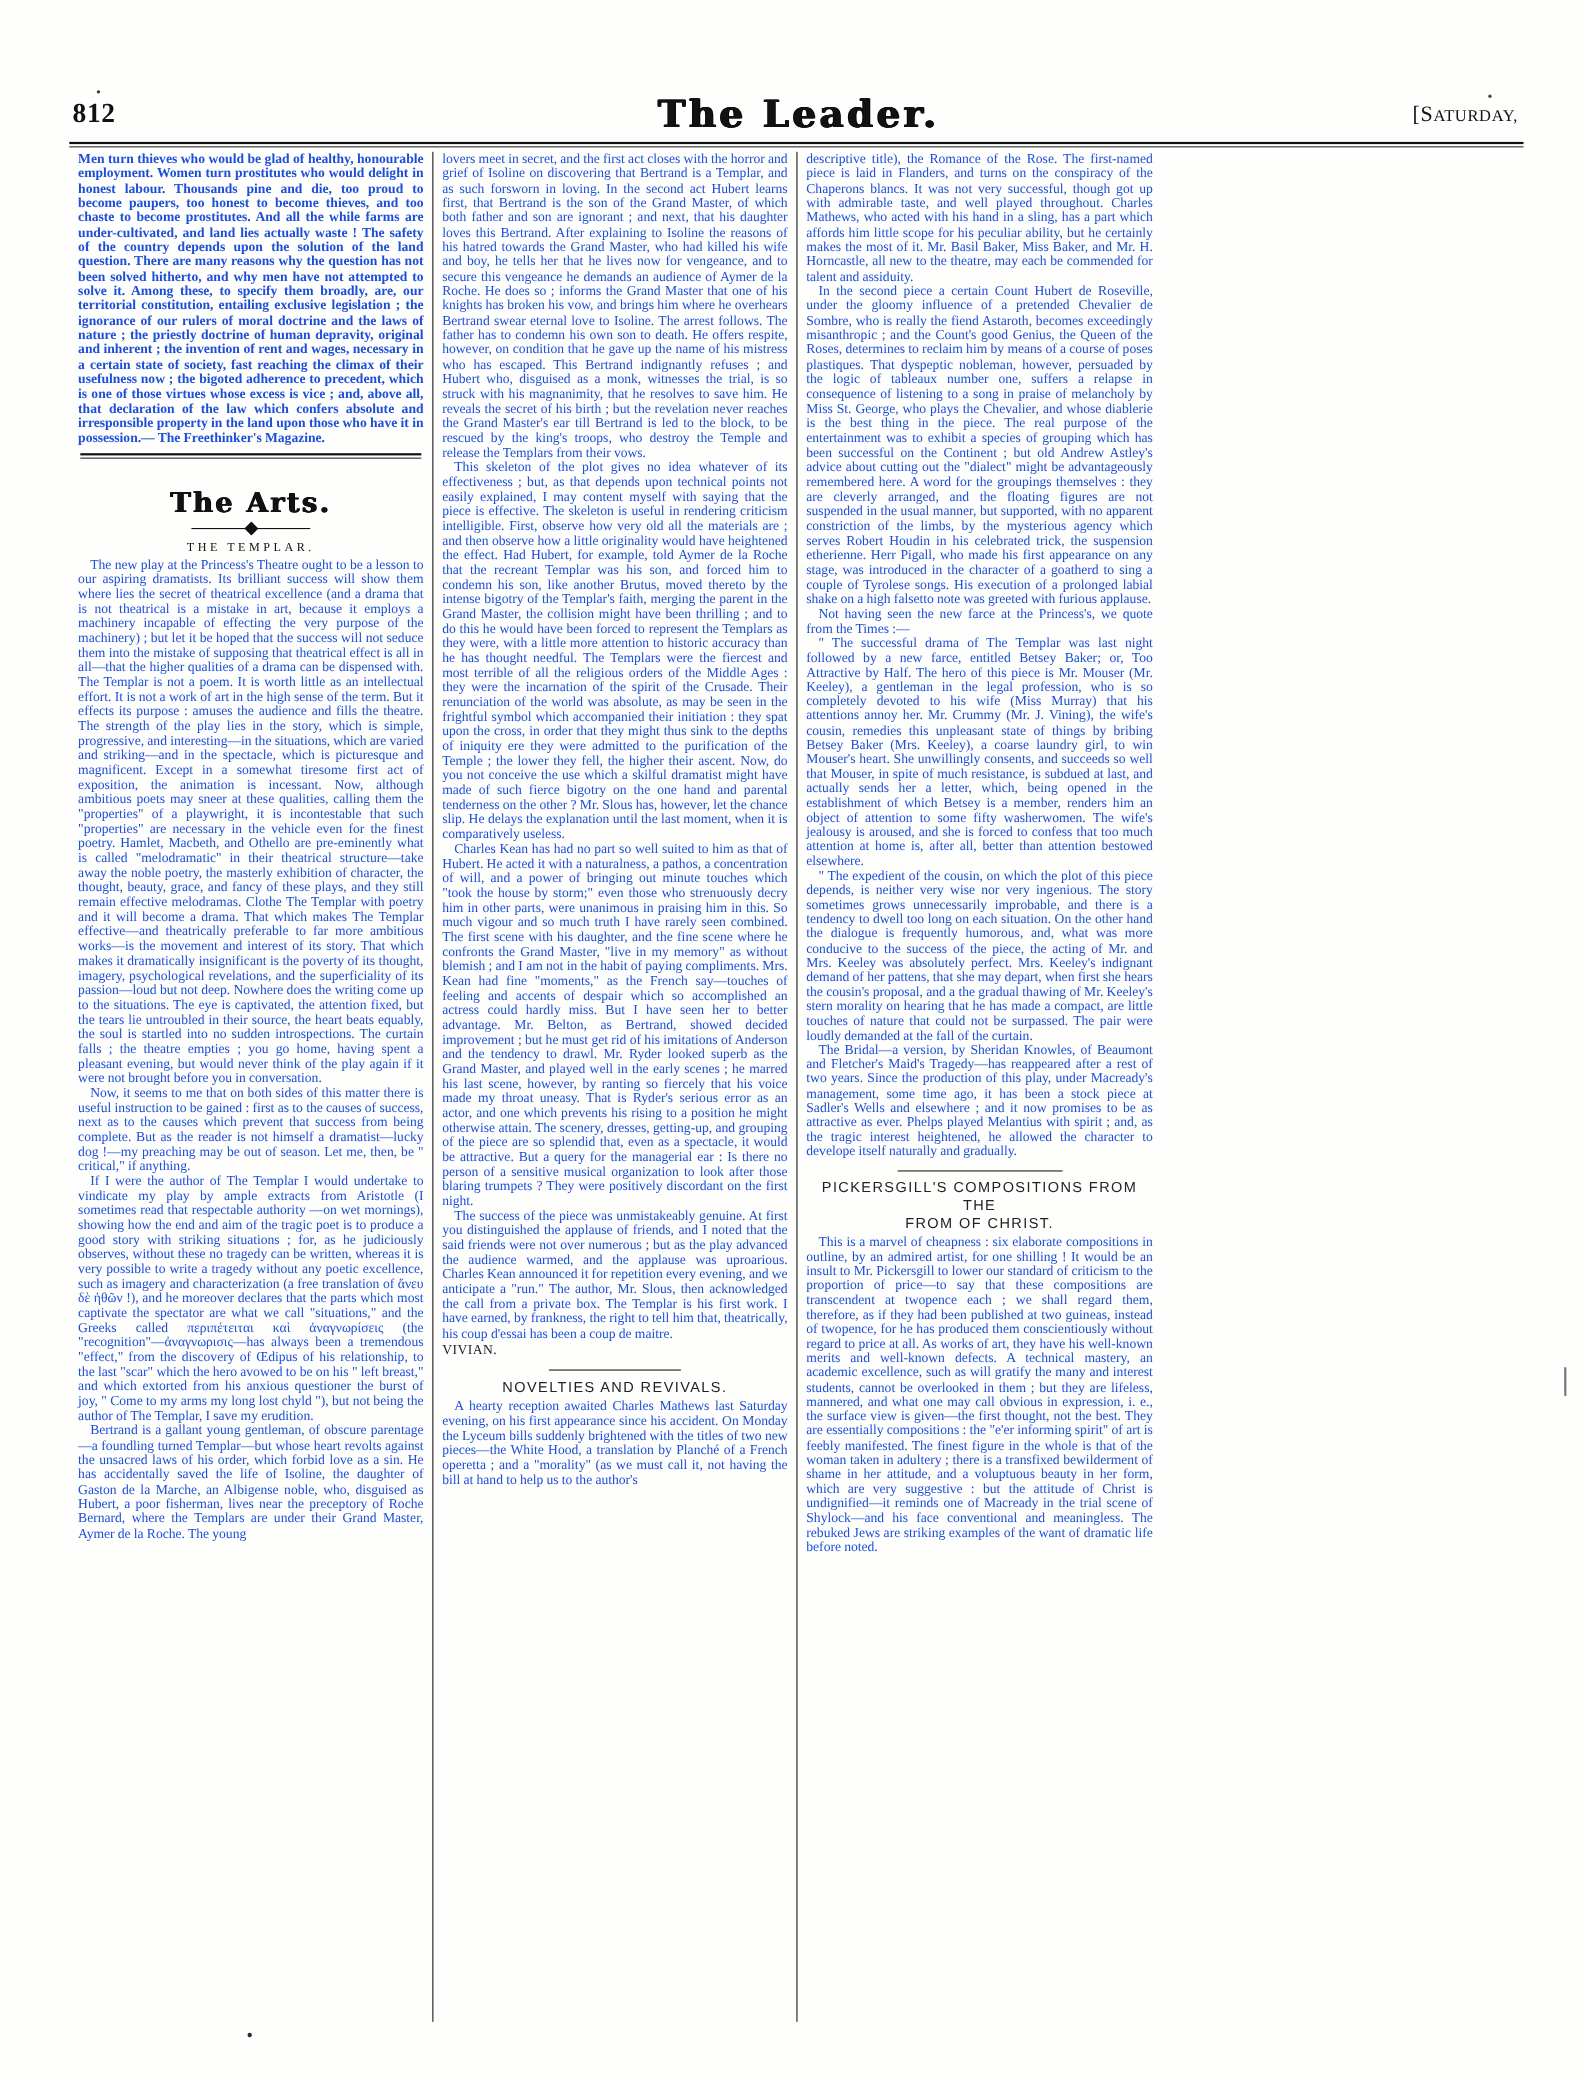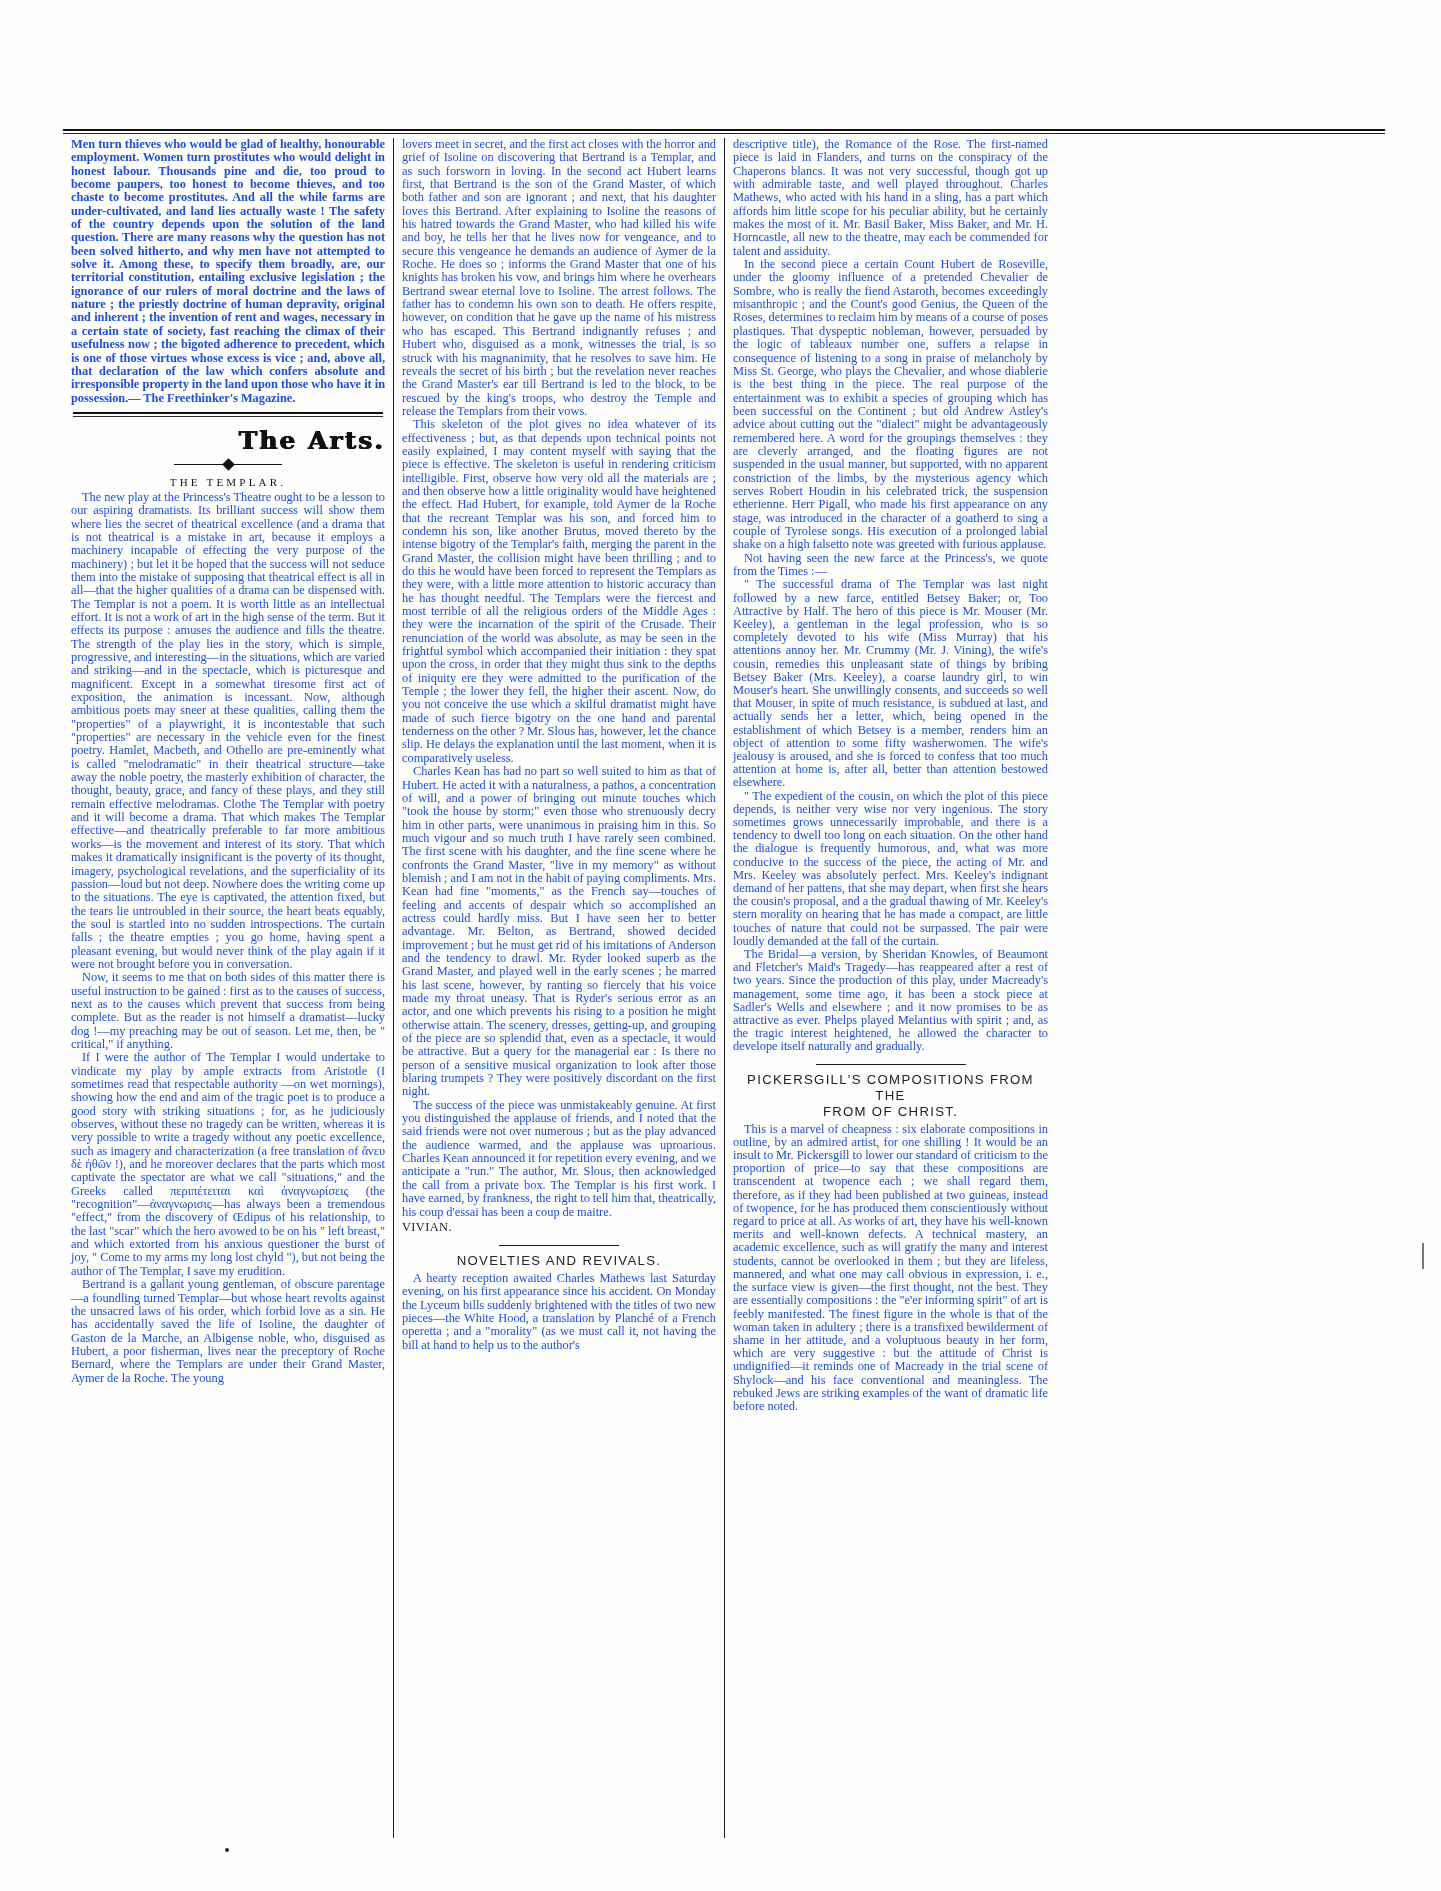--- a/index.html
+++ b/index.html
@@ -139,26 +139,26 @@
   .fade4 { color: #343434; }
 
   
   .rule-double {
     margin: 7px 2px 0 2px;
     border-top: 2.2px solid #111;
     border-bottom: 1px solid #2b2b2b;
     height: 2px;
   }
   .arts-head {
-    text-align: right;
+    text-align: center;
     font-family: "DejaVu Serif", serif;
     font-size: 25px;
     font-weight: bold;
     letter-spacing: 2px;
-    margin: 9px 0 0 0;
+    margin: 25px 0 0 0;
     text-shadow: 0.6px 0 0 #000, -0.5px 0 0 #000;
   }
   .diamond-rule {
     position: relative;
     height: 12px;
     margin: 4px auto 2px auto;
     width: 108px;
   }
   .diamond-rule .ln {
     position: absolute;
@@ -223,20 +223,27 @@
     width: 2px;
     height: 26px;
     background: #777;
   }
 </style>
 </head>
 <body>
 
 <div class="page">
 
+  <div class="masthead">
+    <span class="speck"></span>
+    <div class="folio">812</div>
+    <div class="title-fraktur">The Leader.</div>
+    <span class="mast-speck"></span>
+    <div class="saturday"><span>[</span><span>S</span><span class="sc">ATURDAY,</span></div>
+  </div>
 
   <div class="top-rule"></div>
 
   <div class="cols">
 
     <div class="col c1">
       <p class="body noind heavy">Men turn thieves who would be glad of healthy, honourable employment.  Women turn prostitutes who would delight in honest labour.  Thousands pine and die, too proud to become paupers, too honest to become thieves, and too chaste to become prostitutes.  And all the while farms are under-cultivated, and land lies actually waste !  The safety of the country depends upon the solution of the land question.  There are many reasons why the question has not been solved hitherto, and why men have not attempted to solve it.  Among these, to specify them broadly, are, our territorial constitution, entailing exclusive legislation ; the ignorance of our rulers of moral doctrine and the laws of nature ; the priestly doctrine of human depravity, original and inherent ; the invention of rent and wages, necessary in a certain state of society, fast reaching the climax of their usefulness now ; the bigoted adherence to precedent, which is one of those virtues whose excess is vice ; and, above all, that declaration of the law which confers absolute and irresponsible property in the land upon those who have it in possession.— The Freethinker's Magazine.</p>
 
       <div class="rule-double"></div>
 

